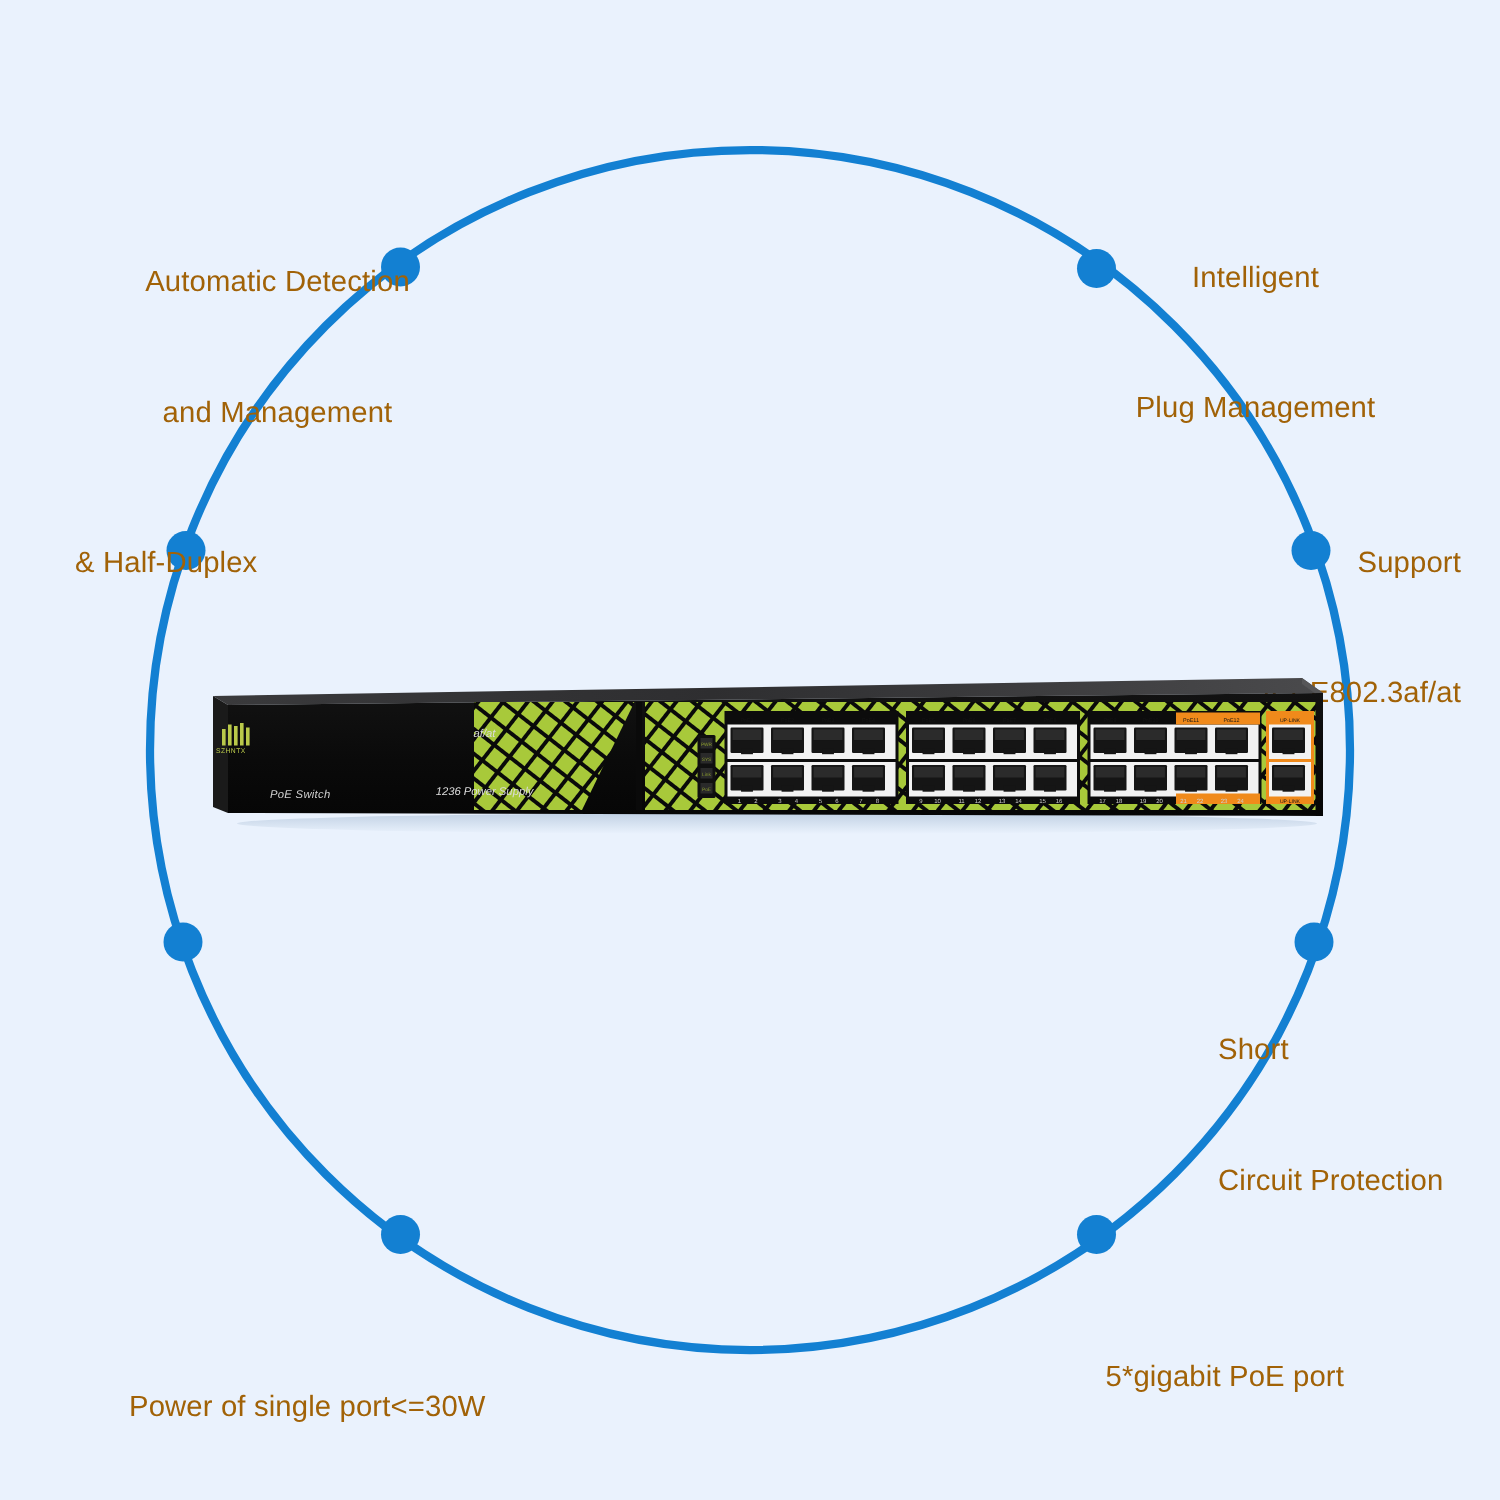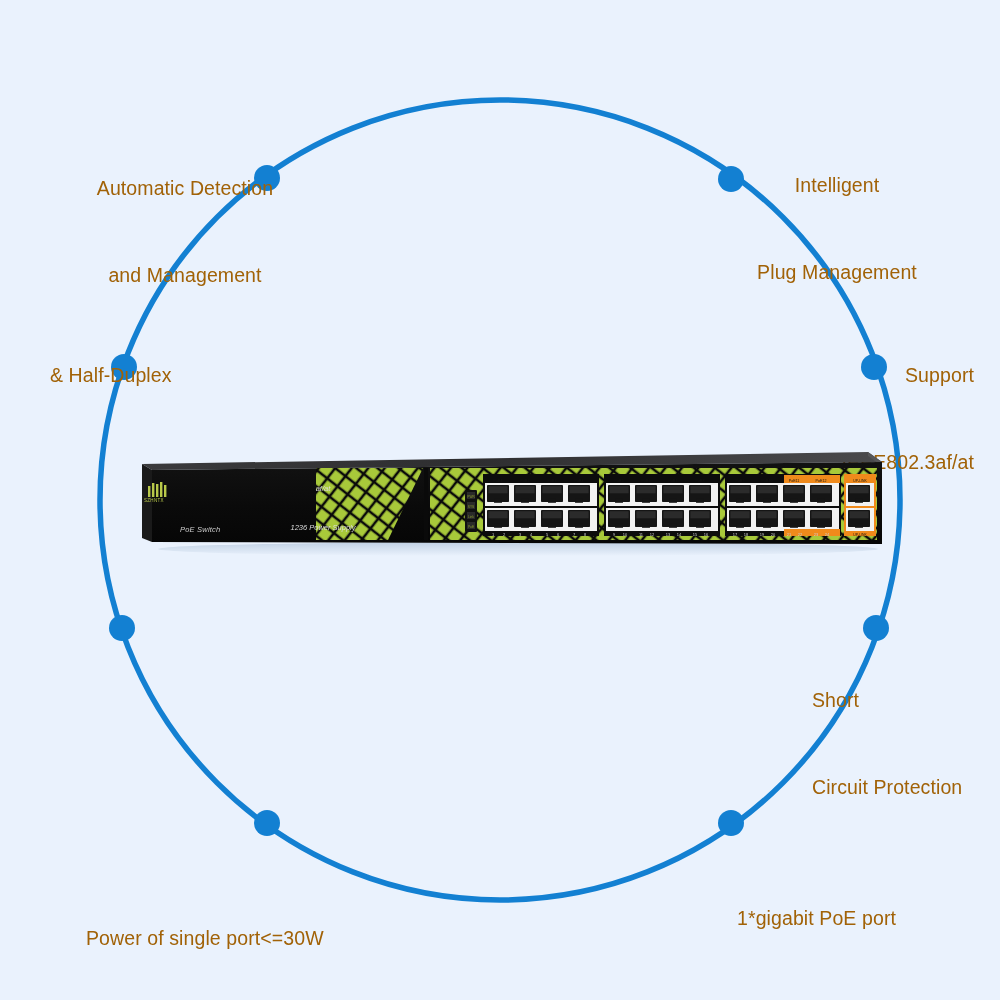--- a/index.html
+++ b/index.html
@@ -145,21 +145,21 @@
   <div class="label left" style="left:812px; top:628px; width:220px;">
     <div>Short</div>
     <div>Circuit Protection</div>
   </div>
 
   <div class="label left" style="left:86px; top:866px; width:330px;">
     <div>Power of single port&lt;=30W</div>
   </div>
 
   <div class="label left" style="left:737px; top:843px; width:260px; line-height:30px;">
-    <div>1*gigabit PoE port</div>
+    <div>5*gigabit PoE port</div>
     <div>21*100M PoE port</div>
     
   </div>
 
   <div id="device">
 
     <svg class="dev-svg" viewBox="0 0 744 124">
       <defs>
         <linearGradient id="topFace" x1="0" y1="0" x2="1" y2="0">
           <stop offset="0%" stop-color="#3a3a3c"></stop>

